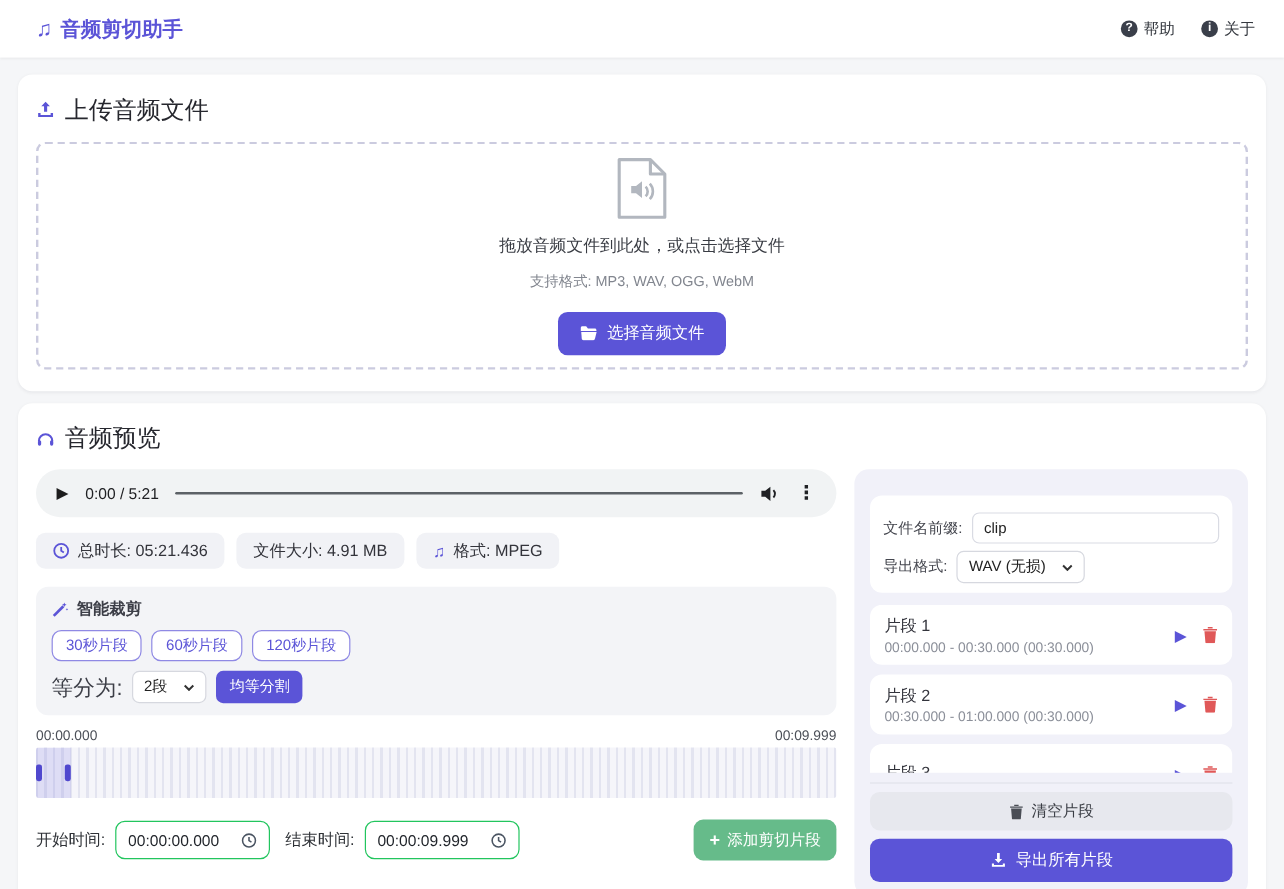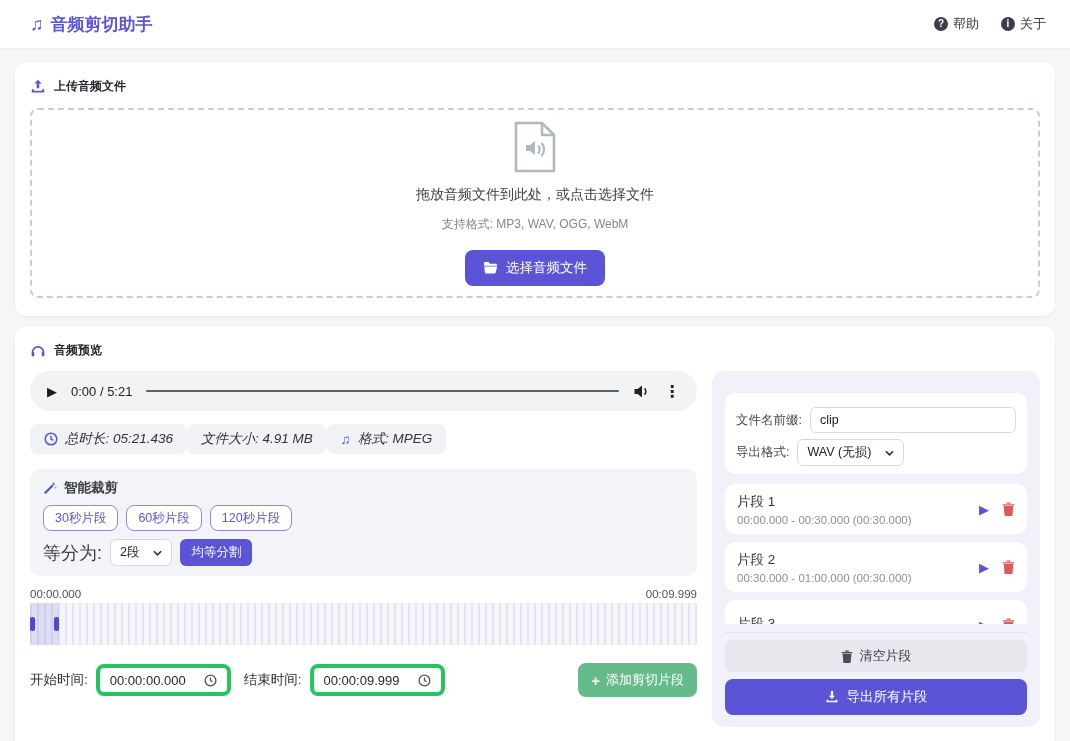--- a/index.html
+++ b/index.html
@@ -26,21 +26,21 @@
     line-height:1;
   }
 
   
   .main { padding:14px 15px 0; }
   .card {
     background:#fff; border-radius:12px; box-shadow:0 1px 3px rgba(20,20,40,.06);
   }
   .card-1 { padding:16px 15px 18px; }
   .card-2 { margin-top:10px; padding:16px 15px; height:480px; }
-  .sec-title { display:flex; align-items:center; gap:8px; font-size:12px; font-weight:bold; color:#26272e; }
+  .sec-title { display:flex; align-items:center; gap:8px; font-size:20px; font-weight:normal; color:#26272e; }
   .sec-title .ic { color:#5b54d7; }
 
   
   .dropzone {
     margin-top:13px; height:190px; border:2px dashed #cbcbdf; border-radius:8px;
     display:flex; flex-direction:column; align-items:center; justify-content:center;
     cursor:pointer;
   }
   .dz-text { margin-top:13px; font-size:14px; color:#3a3d44; }
   .dz-formats { margin-top:12px; font-size:12px; color:#82868f; }
@@ -60,21 +60,21 @@
     height:40px; border-radius:20px; background:#f1f3f4; display:flex;
     align-items:center; gap:14px; padding:0 17px;
   }
   .play-tri { color:#1c1c1c; font-size:13px; cursor:pointer; }
   .player-time { font-size:13px; color:#202124; white-space:nowrap; }
   .player-track { flex:1; height:2px; background:#5c6166; border-radius:1px; cursor:pointer; }
   .player-vol { color:#202124; cursor:pointer; }
   .player-menu { color:#202124; font-size:16px; font-weight:bold; cursor:pointer; }
 
   
-  .badges { display:flex; margin-top:13px;font-style:italic; }
+  .badges { display:flex; gap:10px; margin-top:13px; }
   .badge-pill {
     display:flex; align-items:center; gap:7px; background:#f1f2f6; border-radius:8px;
     padding:0 14px; height:30px; font-size:13.5px; color:#33343b;
   }
   .badge-pill .ic { color:#5b54d7; }
 
   
   .smartcut { margin-top:15px; background:#f3f4f7; border-radius:10px; padding:10px 13px; }
   .sc-title { display:flex; align-items:center; gap:7px; font-size:13.5px; font-weight:600; color:#3c3e47; }
   .sc-title .ic { color:#5b54d7; }
@@ -106,21 +106,21 @@
   .wf-handle {
     position:absolute; top:50%; transform:translateY(-50%); width:5px; height:14px;
     border-radius:2px; background:#5048ce; cursor:ew-resize;
   }
   .wf-handle.l { left:0; } .wf-handle.r { left:24px; }
 
   
   .controls { display:flex; align-items:center; gap:8px; margin-top:18px; }
   .ctl-label { font-size:13.5px; color:#2f3237; white-space:nowrap; }
   .time-box {
-    display:flex; align-items:center; gap:8px; background:#fff; border:4px solid #22c55e;
+    display:flex; align-items:center; gap:8px; background:#fff; border:1px solid #22c55e;
     border-radius:8px; height:32px; padding:0 10px;
   }
   .time-box input {
     border:none; outline:none; width:86px; font-size:13px; color:#1f2329;
     font-family:inherit; background:transparent;
   }
   .time-box .ic { color:#4b5563; }
   .ctl-label.second { margin-left:5px; }
   .btn-green {
     margin-left:auto; display:flex; align-items:center; gap:6px; background:#66bb8a;

